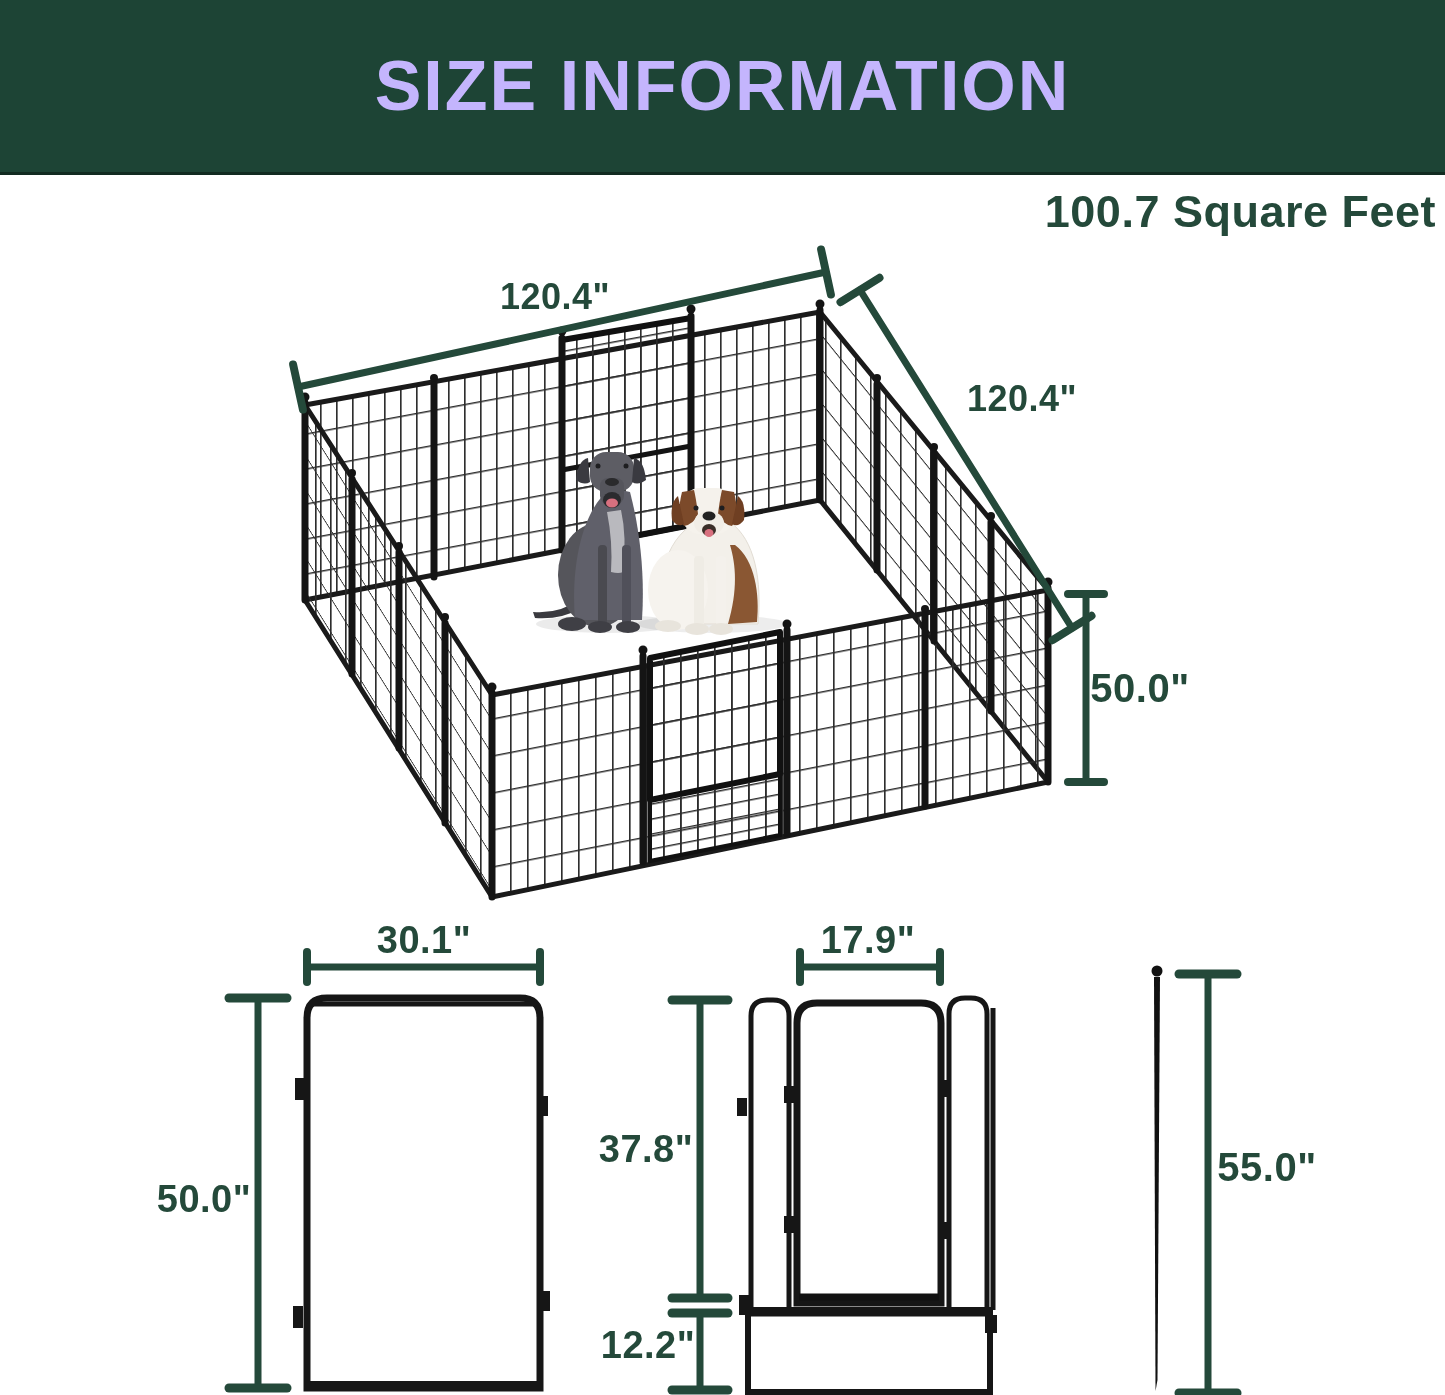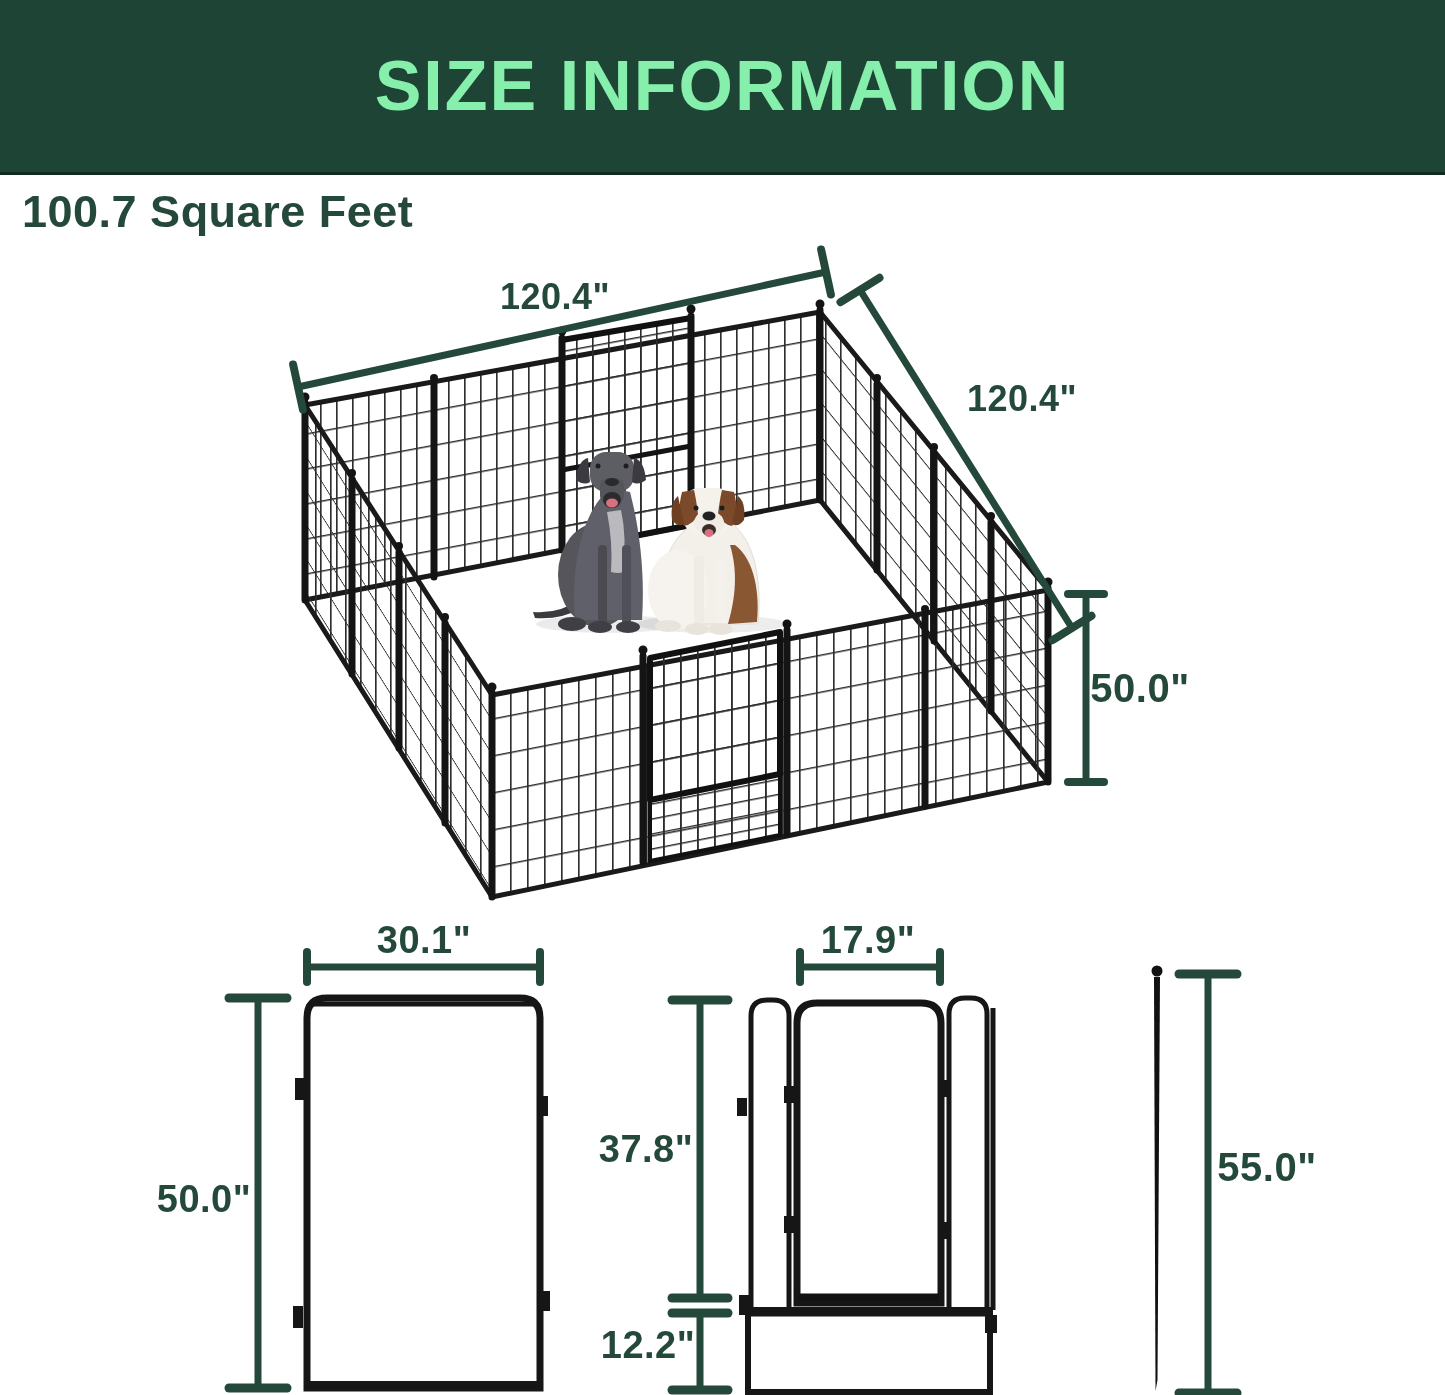--- a/index.html
+++ b/index.html
@@ -1,22 +1,22 @@
 <!DOCTYPE html>
 <html><head>
 <meta charset="utf-8">
 <style>
   html,body{margin:0;padding:0;background:#ffffff;}
   .page{position:relative;width:1445px;height:1395px;background:#ffffff;overflow:hidden;
         font-family:"Liberation Sans",sans-serif;}
   .banner{position:absolute;left:0;top:0;width:1445px;height:175px;background:#1d4435;
           border-bottom:3px solid #122b21;display:flex;align-items:center;justify-content:center;box-sizing:border-box;}
-  .banner h1{margin:0;color:#86efac;font-size:70px;font-weight:900;letter-spacing:2px;
+  .banner h1{margin:0;color:#c4b5fd;font-size:70px;font-weight:900;letter-spacing:2px;
              font-family:"Liberation Sans",sans-serif;}
-  .subtitle{position:absolute;left:0;top:186px;width:1400px;margin:0 22px;text-align:left;
+  .subtitle{position:absolute;left:14px;top:186px;width:1400px;margin:0 22px;text-align:right;
             color:#24493a;font-size:45px;font-weight:800;letter-spacing:0.5px;}
   svg.canvas{position:absolute;left:0;top:0;width:1445px;height:1395px;}
   .wire{stroke:#2c2c2c;stroke-width:1.6;fill:none;}
   .wireF{stroke:#242424;stroke-width:1.8;fill:none;}
   .wall{stroke:#1a1a1a;stroke-width:5;stroke-linejoin:round;}
   .doorp{stroke:#111111;stroke-width:6;stroke-linejoin:round;}
   .post{stroke:#141414;stroke-width:7;stroke-linecap:round;}
   .ball{fill:#141414;}
   .dim{stroke:#24493a;stroke-width:7;stroke-linecap:round;}
   .cap{stroke:#24493a;stroke-width:8;stroke-linecap:round;}

